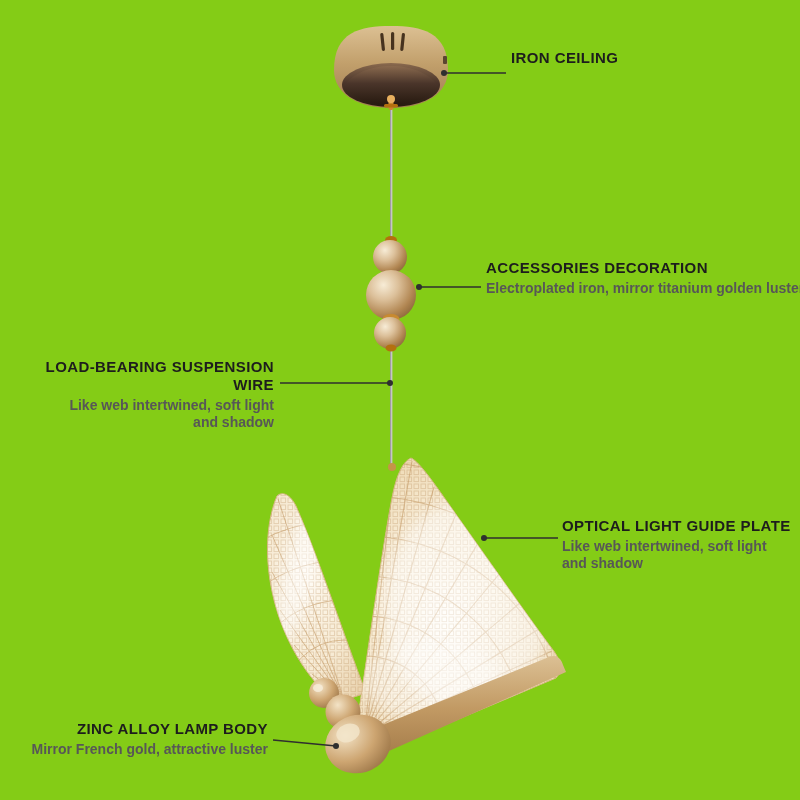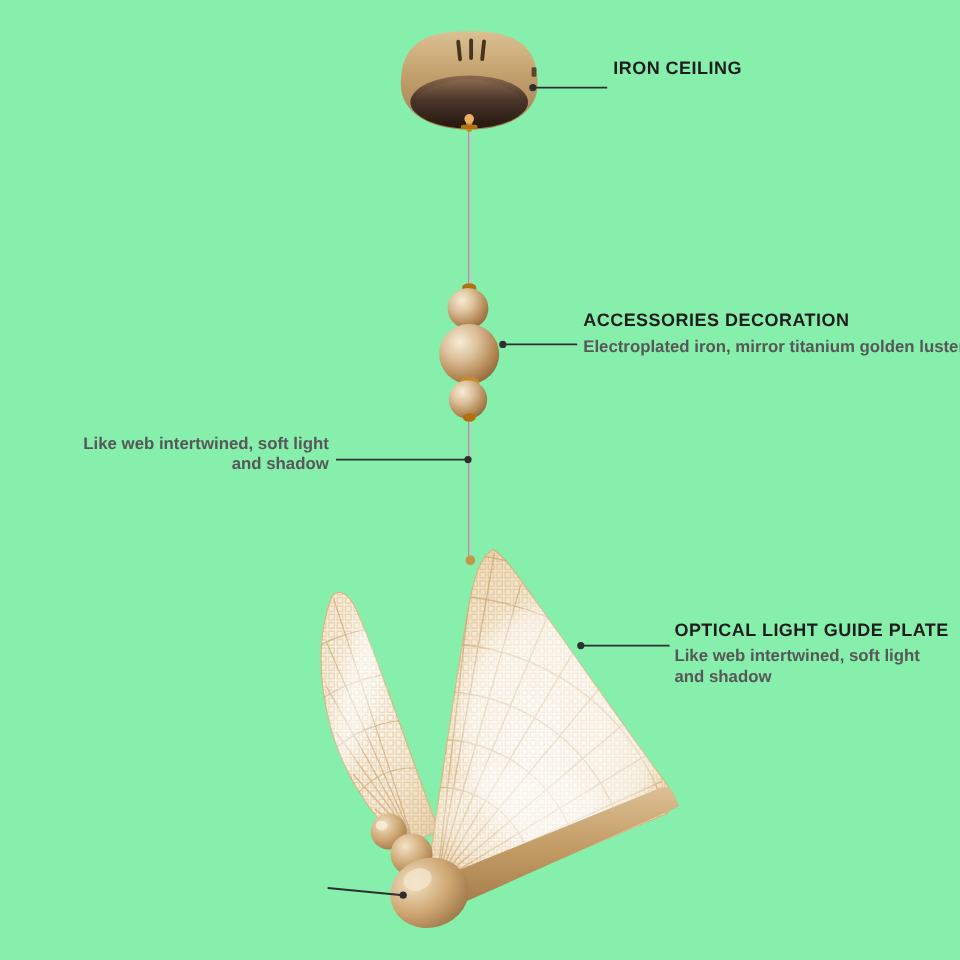--- a/index.html
+++ b/index.html
@@ -1,16 +1,16 @@
 <!DOCTYPE html>
 <html><head>
 <meta charset="utf-8">
 <style>
   html,body{margin:0;padding:0;background:#fff;}
-  #page{position:relative;width:800px;height:800px;background:#86efac;overflow:hidden;
+  #page{position:relative;width:800px;height:800px;background:#84cc16;overflow:hidden;
         font-family:"Liberation Sans","DejaVu Sans",sans-serif;}
   #art{position:absolute;left:0;top:0;}
   .callout{position:absolute;}
   .callout-title{margin:0;font-size:15px;font-weight:bold;color:#1d1d1d;letter-spacing:.4px;line-height:1.2;white-space:nowrap;}
   .callout-subtitle{margin:3px 0 0 0;font-size:14px;font-weight:600;color:#575757;line-height:1.18;white-space:pre-line;}
   .align-right{text-align:right;}
   .align-right .callout-title{white-space:normal;}
 </style>
 </head>
 <body>
@@ -191,24 +191,29 @@
   <div class="callout" style="left:511px;top:49px;width:250px;">
     <h3 class="callout-title">IRON CEILING</h3>
   </div>
 
   <div class="callout" style="left:486px;top:259px;width:330px;">
     <h3 class="callout-title">ACCESSORIES DECORATION</h3>
     <p class="callout-subtitle">Electroplated iron, mirror titanium golden luster</p>
   </div>
 
   <div class="callout align-right" style="left:12px;top:358px;width:262px;">
+    <h3 class="callout-title">LOAD-BEARING SUSPENSION WIRE</h3>
     <p class="callout-subtitle">Like web intertwined, soft light
 and shadow</p>
   </div>
 
   <div class="callout" style="left:562px;top:517px;width:240px;">
     <h3 class="callout-title">OPTICAL LIGHT GUIDE PLATE</h3>
     <p class="callout-subtitle">Like web intertwined, soft light
 and shadow</p>
   </div>
 
+  <div class="callout align-right" style="left:16px;top:720px;width:252px;">
+    <h3 class="callout-title">ZINC ALLOY LAMP BODY</h3>
+    <p class="callout-subtitle">Mirror French gold, attractive luster</p>
+  </div>
 
 </div>
 
 </body></html>

